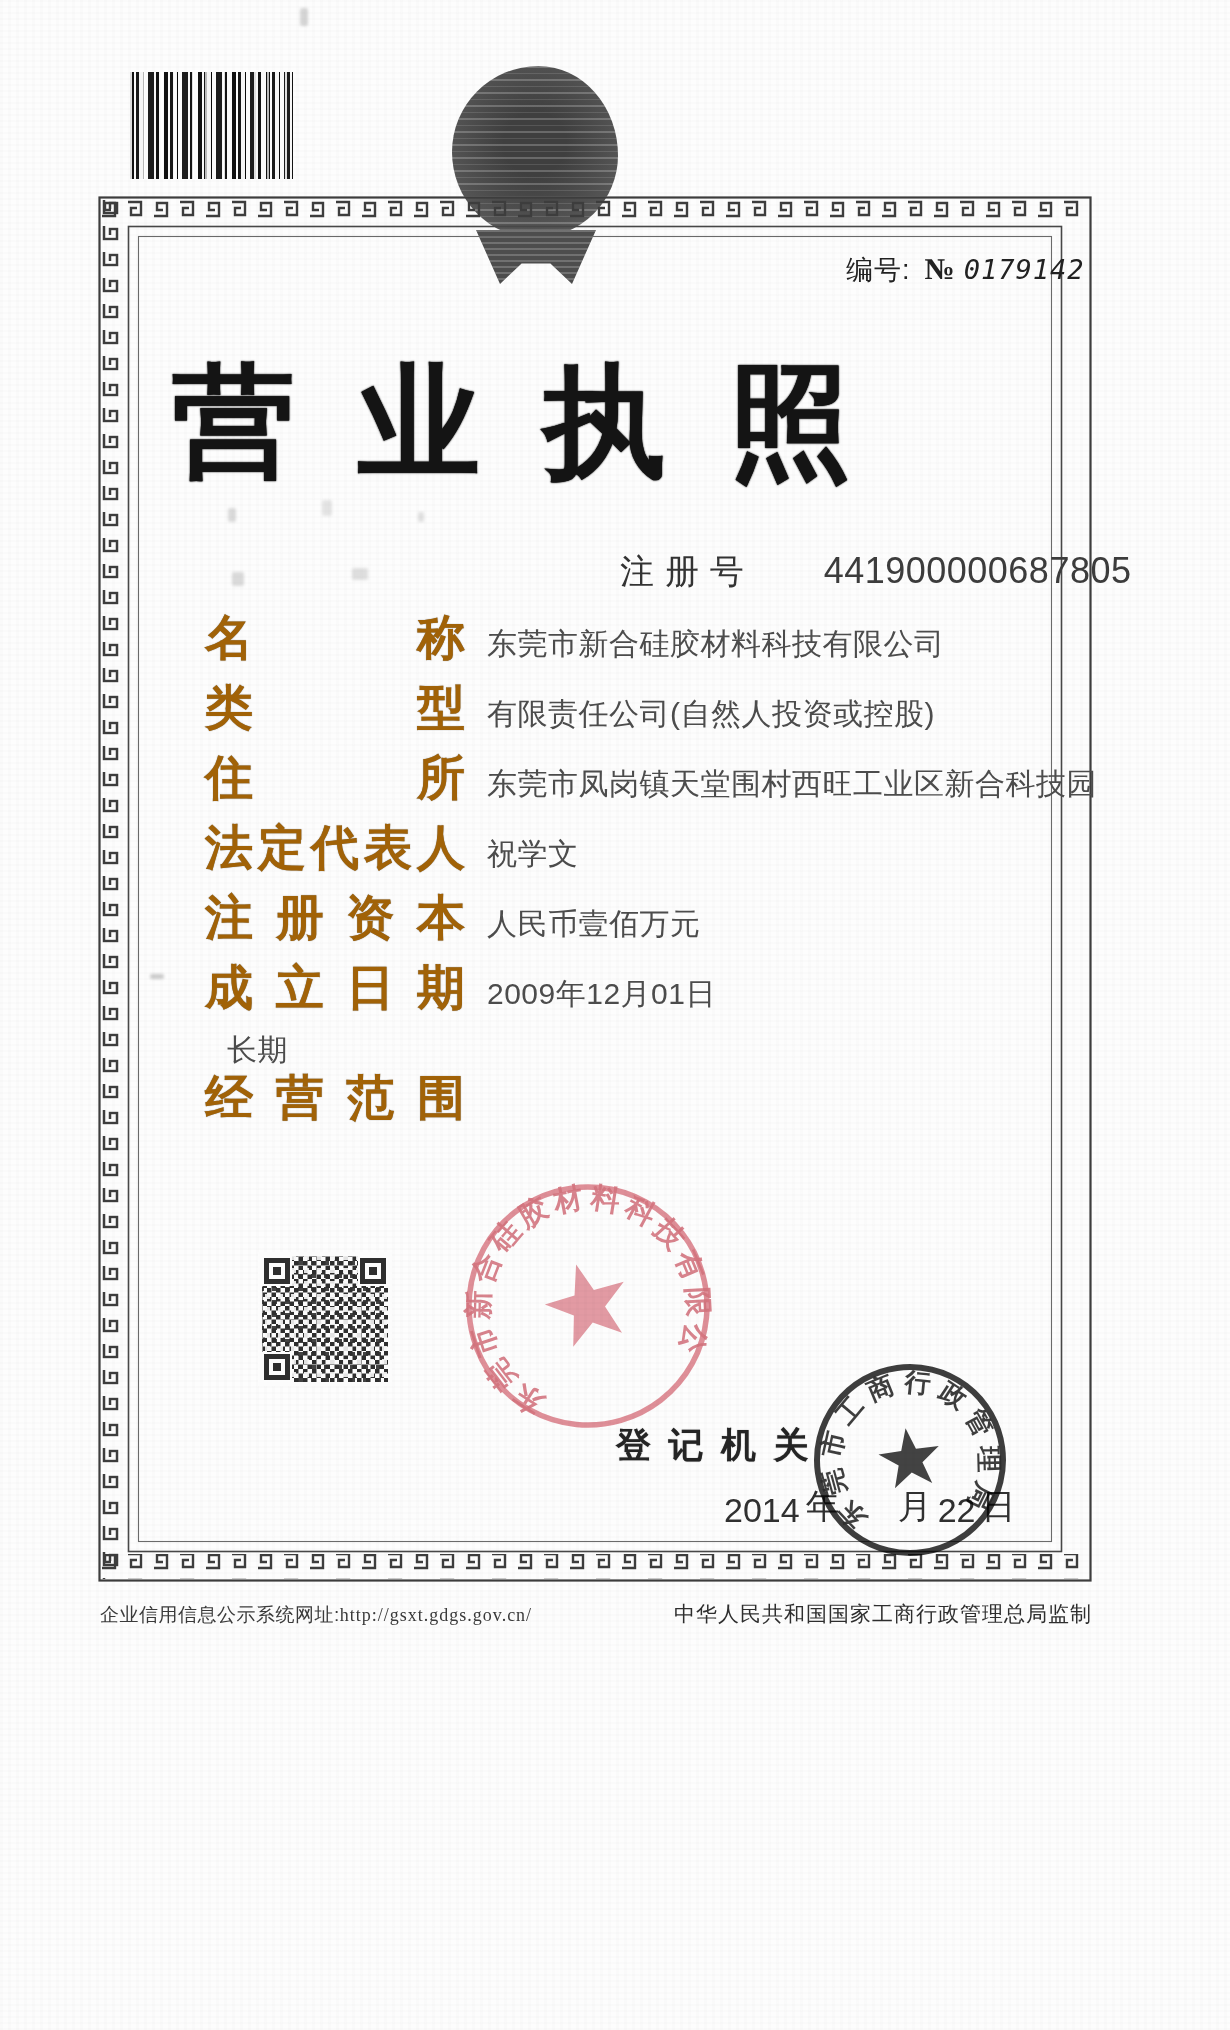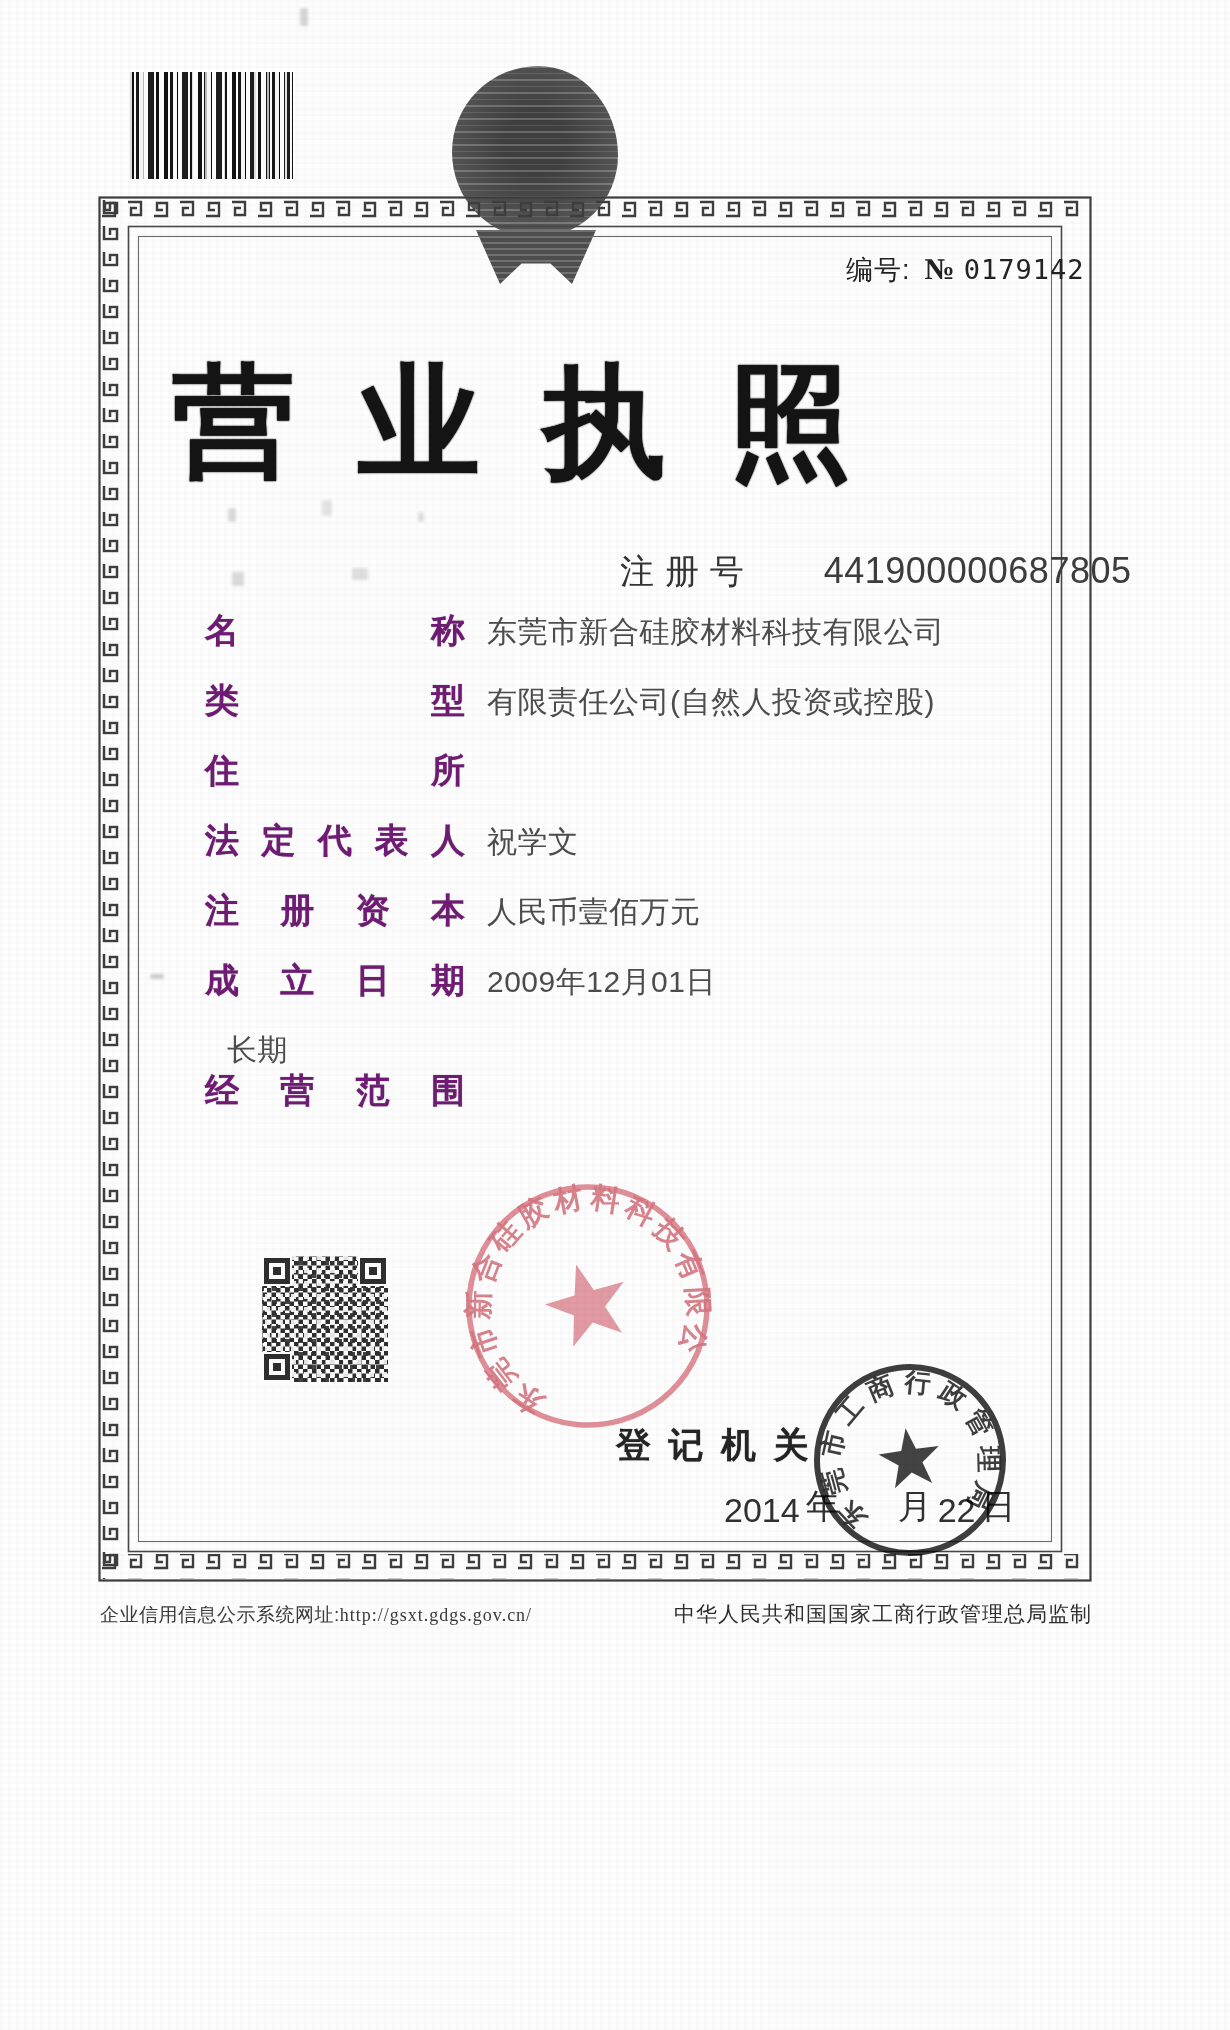--- a/index.html
+++ b/index.html
@@ -35,34 +35,34 @@
     clip-path:polygon(0 0,100% 0,80% 100%,62% 62%,38% 62%,20% 100%);
     background:
       repeating-linear-gradient(180deg, rgba(255,255,255,.2) 0 2px, transparent 2px 6px),
       #4d4d4d;
   }
   
   .frame{position:absolute;left:98px;top:196px;}
   
   .serial{position:absolute;top:252px;left:846px;font-size:27px;color:#222;letter-spacing:1px;white-space:nowrap;}
   .serial .no-sym{font-family:"Liberation Serif",serif;font-weight:bold;font-size:30px;padding:0 8px 0 14px;}
-  .serial .digits{font-family:"DejaVu Sans Mono",monospace;font-size:27px;letter-spacing:1px;}
+  .serial .digits{font-family:"DejaVu Sans Mono",monospace;font-size:27px;letter-spacing:1px;font-style:italic;}
   .title{
     position:absolute;top:342px;left:98px;width:830px;text-align:center;
     font-size:122px;font-weight:900;color:#141414;letter-spacing:.52em;padding-left:.5em;box-sizing:border-box;
     text-shadow:0 0 2px rgba(10,10,10,.85), 0 0 1px #000;
     white-space:nowrap;
   }
   .regno{position:absolute;top:534px;left:620px;white-space:nowrap;display:flex;align-items:baseline;gap:43px;}
   .regno .lab{font-size:34px;color:#333;letter-spacing:.32em;font-weight:500;}
   .regno .num{font-size:36px;color:#3c3c3c;margin-left:26px;letter-spacing:.5px;margin-top:16px;}
   .fieldrow{position:absolute;left:205px;display:flex;align-items:baseline;}
   .flabel{
     display:inline-block;width:260px;flex:0 0 260px;
-    font-size:34px;font-weight:bold;color:#701a75;
+    font-size:48px;font-weight:bold;color:#a16207;
     text-align:justify;text-align-last:justify;text-justify:inter-character;
     text-shadow:0 0 1px rgba(20,20,20,.6);
     line-height:1.1;
   }
   .fvalue{font-size:30px;color:#4c4c4c;margin-left:22px;white-space:nowrap;letter-spacing:.5px;}
   .r1{top:612px}.r2{top:682px}.r3{top:752px}.r4{top:822px}
   .r5{top:892px}.r6{top:962px}.r7{top:1030px}.r8{top:1072px}
   .r8 .fvalue{font-size:24px;line-height:1.42;white-space:normal;width:596px;color:#454545;letter-spacing:.2px;}
   .regauth{position:absolute;top:1422px;left:616px;font-size:35px;font-weight:bold;color:#242424;letter-spacing:.5em;white-space:nowrap;text-shadow:0 0 1px rgba(20,20,20,.55);}
   .issuedate{position:absolute;top:1484px;left:724px;font-size:34px;color:#303030;white-space:nowrap;display:flex;align-items:flex-end;}
@@ -132,20 +132,21 @@
 <div class="fieldrow r1">
   <span class="flabel">名称</span>
   <span class="fvalue">东莞市新合硅胶材料科技有限公司</span>
 </div>
 <div class="fieldrow r2">
   <span class="flabel">类型</span>
   <span class="fvalue">有限责任公司(自然人投资或控股)</span>
 </div>
 <div class="fieldrow r3">
   <span class="flabel">住所</span>
+  <span class="fvalue">东莞市凤岗镇天堂围村西旺工业区新合科技园</span>
 </div>
 <div class="fieldrow r4">
   <span class="flabel">法定代表人</span>
   <span class="fvalue">祝学文</span>
 </div>
 <div class="fieldrow r5">
   <span class="flabel">注册资本</span>
   <span class="fvalue">人民币壹佰万元</span>
 </div>
 <div class="fieldrow r6">

